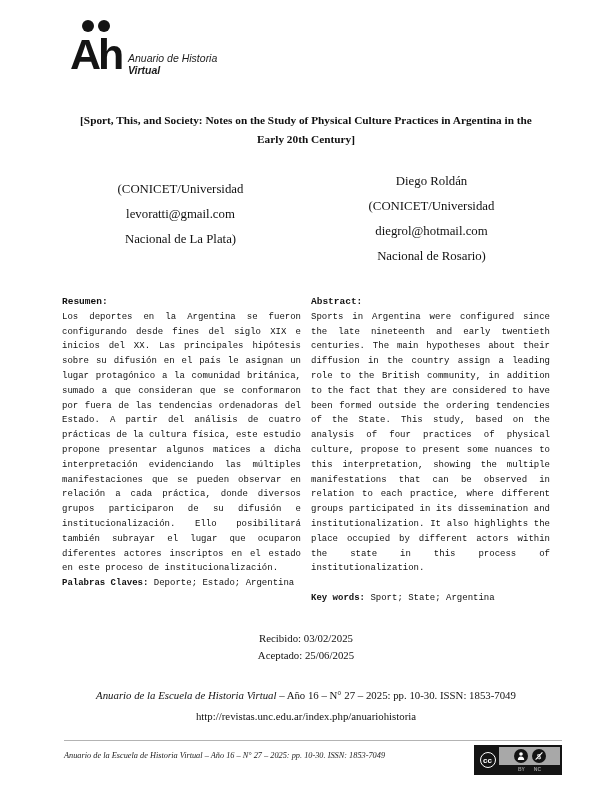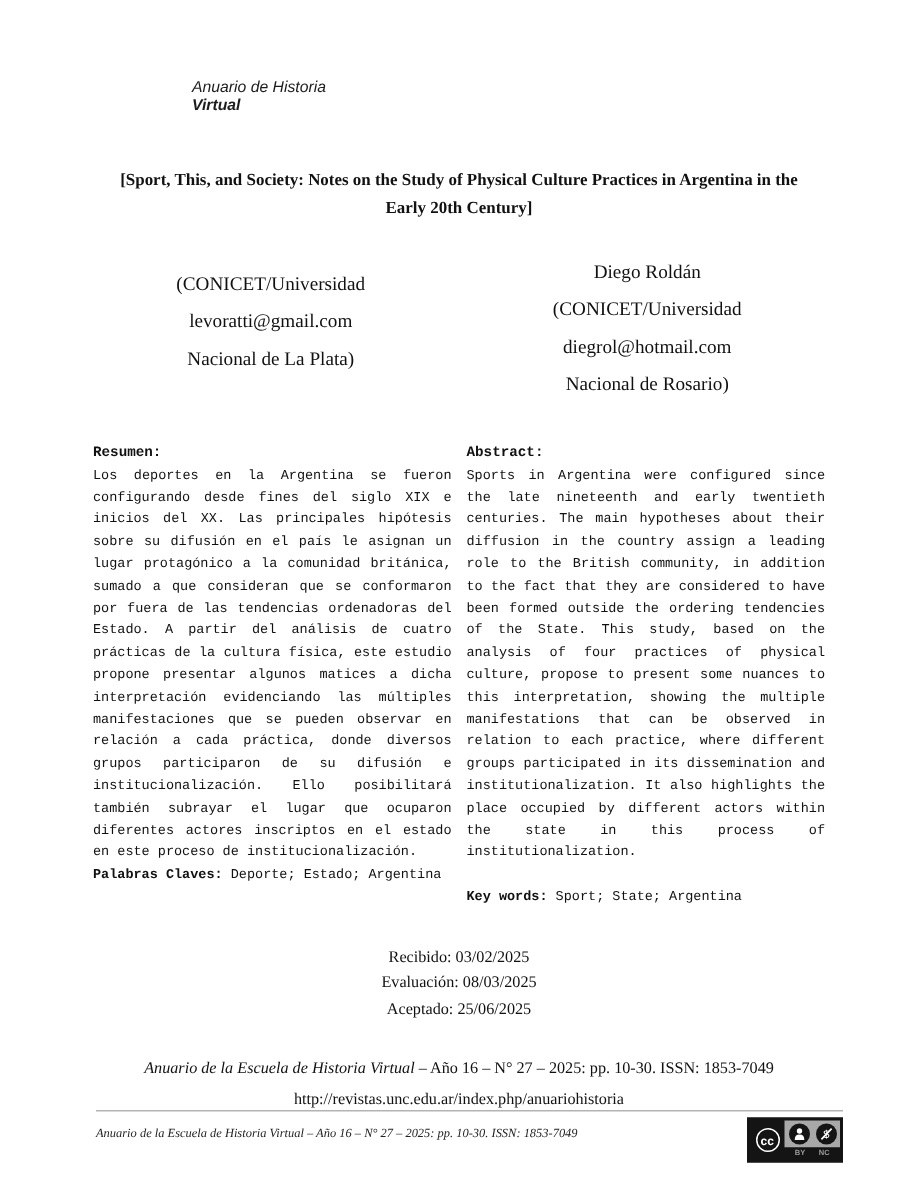--- a/index.html
+++ b/index.html
@@ -69,21 +69,21 @@
 
   
   .bottom-footer {
     position:absolute; left:64px; right:50px; top:740px;
     border-top:1px solid #b3b3b3;
     display:flex; justify-content:space-between; align-items:flex-start;
   }
   .bf-text { font-size:8.3px; font-style:italic; color:#222; margin-top:10px; }
 
   .cc-badge {
-    display:flex; width:64px; height:30px; margin-top:4px;
+    display:flex; width:88px; height:30px; margin-top:4px;
     border:2px solid #141414; background:#141414; box-sizing:border-box;
   }
   .cc-left { width:23px; background:#141414; display:flex; align-items:center; justify-content:center; }
   .cc-circle {
     width:16px; height:16px; border:1.5px solid #fff; border-radius:50%;
     color:#fff; font-family:"Liberation Sans", sans-serif; font-weight:700; font-size:8px;
     display:flex; align-items:center; justify-content:center; box-sizing:border-box;
   }
   .cc-right { flex:1; display:flex; flex-direction:column; }
   .cc-icons { flex:1; background:#a8a8a8; display:flex; align-items:center; justify-content:center; gap:4px; }
@@ -94,20 +94,27 @@
     color:#9a9a9a; font-family:"Liberation Sans", sans-serif;
     font-size:5px; line-height:8px; font-weight:700;
   }
 </style>
 </head>
 <body>
 
 <div class="page">
 
   <header class="logo-row">
+    <div class="logo-mark">
+      <span class="dots">
+        <span class="dot"></span>
+        <span class="dot"></span>
+      </span>
+      <span class="logo-glyph">Ah</span>
+    </div>
     <div class="logo-text">
       <div class="l1">Anuario de Historia</div>
       <div class="l2">Virtual</div>
     </div>
   </header>
 
   <h2 class="title-en">[Sport, This, and Society: Notes on the Study of Physical Culture Practices in Argentina in the Early 20th Century]</h2>
 
   <div class="authors">
     <div class="author-col offset-down">
@@ -135,21 +142,20 @@
       <div class="abs-heading">Abstract:</div>
       <p class="abs-body">Sports in Argentina were configured since the late nineteenth and early twentieth centuries. The main hypotheses about their diffusion in the country assign a leading role to the British community, in addition to the fact that they are considered to have been formed outside the ordering tendencies of the State. This study, based on the analysis of four practices of physical culture, propose to present some nuances to this interpretation, showing the multiple manifestations that can be observed in relation to each practice, where different groups participated in its dissemination and institutionalization. It also highlights the place occupied by different actors within the state in this process of institutionalization.</p>
       <div class="keywords-line spaced">
         <span class="kw-label">Key words:</span><span> Sport; State; Argentina</span>
       </div>
     </div>
   </div>
 
   <div class="dates">
     <div>Recibido: 03/02/2025</div>
-    <div>Evaluación: 08/03/2025</div>
     <div>Aceptado: 25/06/2025</div>
   </div>
 
   <div class="journal-info">
     <div>
       <span class="jr-italic">Anuario de la Escuela de Historia Virtual</span><span> – Año 16 – N° 27 – 2025: pp. 10-30. ISSN: 1853-7049</span>
     </div>
     <div>http://revistas.unc.edu.ar/index.php/anuariohistoria</div>
   </div>
 

